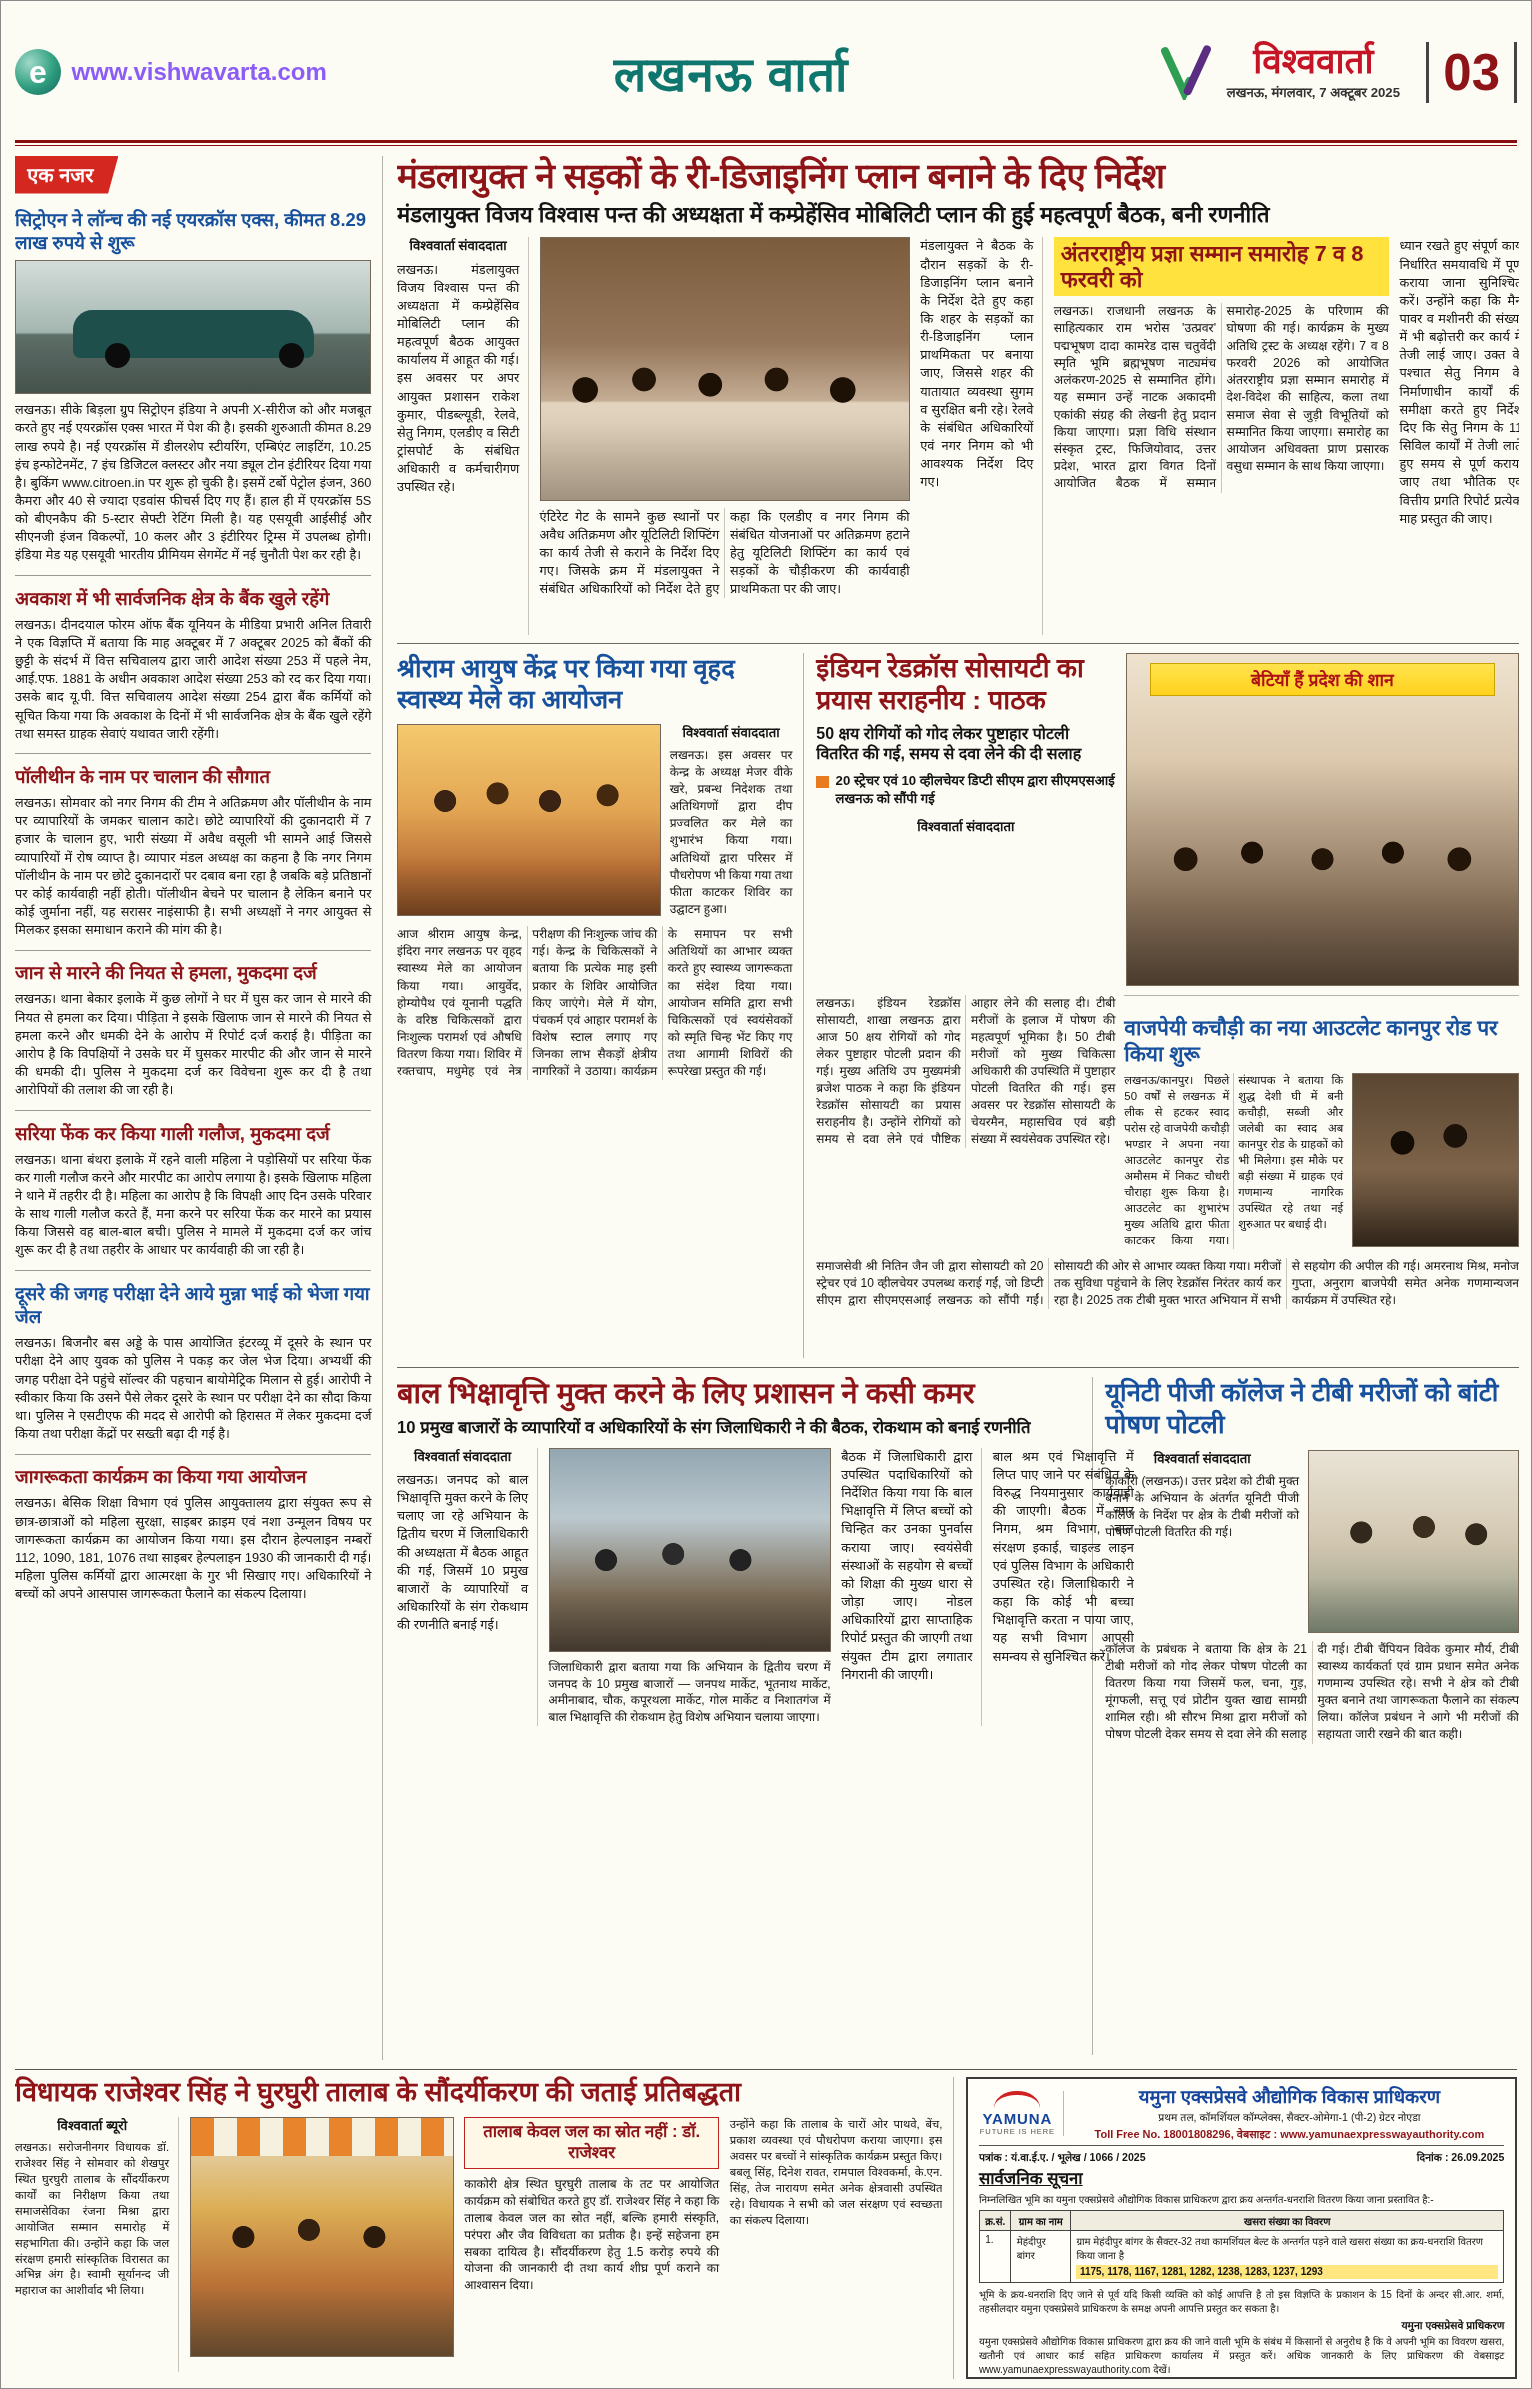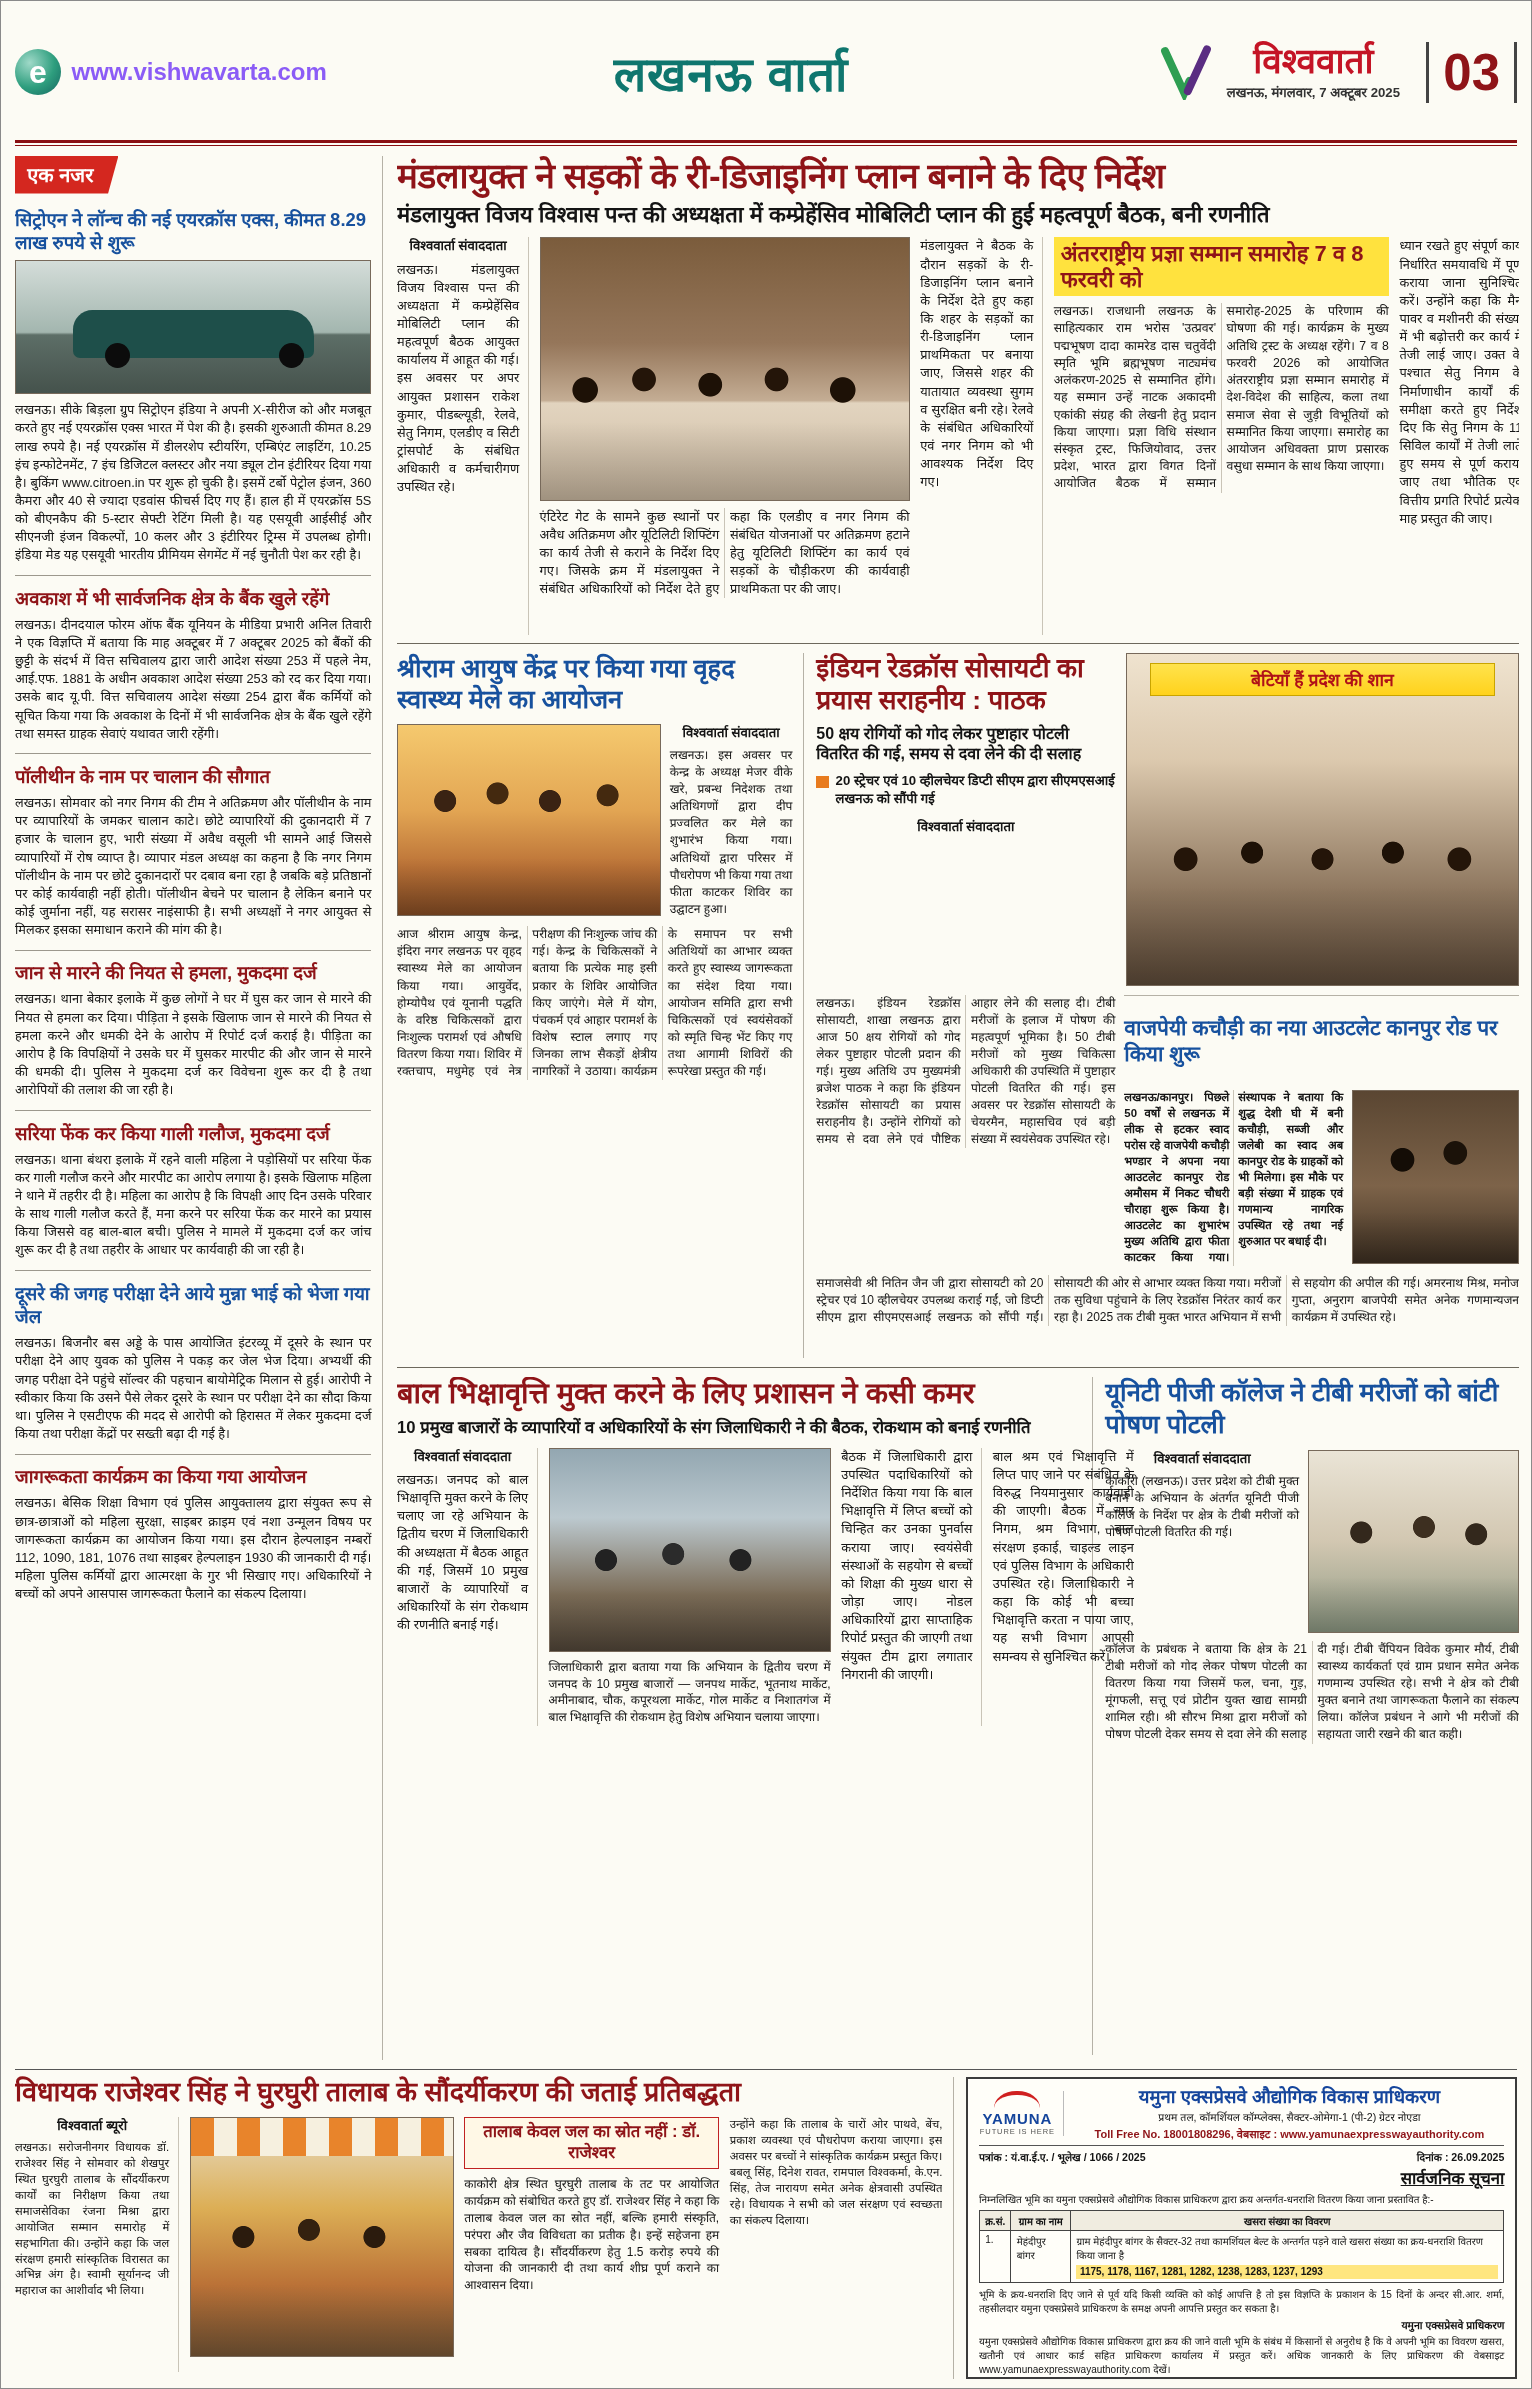--- a/index.html
+++ b/index.html
@@ -120,21 +120,21 @@
   .rc-left{width:299px;flex:none;}
   .rc-h{margin:0;color:#8f1418;font-size:26.4px;font-weight:bold;line-height:1.2;}
   .rc-sub{font-size:16px;font-weight:bold;margin:7px 0;line-height:1.3;}
   .bullet{display:flex;gap:7px;font-weight:bold;font-size:13.2px;line-height:1.35;margin-top:5.3px;}
   .bullet::before{content:'';width:12.3px;height:12.3px;background:#e87b1e;margin-top:3.5px;flex:none;}
   .rc-bottom{display:flex;gap:9px;margin-top:8.8px;align-items:flex-start;}
   .rc-colwrap{width:299px;flex:none;}
   .rc-cols{columns:2;column-gap:10.6px;column-rule:0.9px solid #c9c4b7;font-size:12px;line-height:1.42;text-align:justify;}
   .kachori{flex:1;min-width:0;border-top:0.9px solid #b5b1a6;padding-top:19px;}
   .ka-h{margin:0;color:#17519e;font-size:21px;font-weight:bold;line-height:1.22;}
-  .ka-row{display:flex;gap:8.8px;margin-top:24px;font-weight:bold;}
+  .ka-row{display:flex;gap:8.8px;margin-top:7px;}
   .ka-body{flex:1;columns:2;column-gap:8.8px;column-rule:0.9px solid #c9c4b7;font-size:11.4px;line-height:1.4;text-align:justify;}
   .rc-morewrap{margin-top:8.8px;font-size:12px;line-height:1.42;text-align:justify;columns:3;
                column-gap:10.6px;column-rule:0.9px solid #c9c4b7;}
   .botrow{display:flex;gap:12.3px;height:678px;margin-top:8.8px;overflow:hidden;}
   .bal{width:696px;flex:none;border-right:0.9px solid #b5b1a6;padding-right:10.6px;}
   .bal-h{margin:0;color:#8f1418;font-size:29px;font-weight:bold;line-height:1.15;}
   .bal-sub{font-size:16.7px;font-weight:bold;margin:7px 0 8.8px;line-height:1.3;}
   .bal-row{display:flex;gap:10.6px;}
   .bal-pblock{width:282px;flex:none;}
   .smalltext{font-size:12px;line-height:1.4;text-align:justify;margin:7px 0 0;}
@@ -164,21 +164,21 @@
   .ye-arc{width:46px;height:17.6px;margin:0 auto 1.8px;border-top:4.4px solid #d02020;
           border-radius:50% 50% 0 0 / 100% 100% 0 0;}
   .ye-logo-text{font-size:15px;font-weight:bold;color:#15459c;letter-spacing:0.9px;}
   .ye-logo-sub{font-size:7.5px;color:#555;letter-spacing:0.9px;}
   .ye-headr{flex:1;text-align:center;}
   .ye-title{color:#15459c;font-weight:bold;font-size:18.5px;line-height:1.15;}
   .ye-addr{font-size:10.6px;margin-top:2.6px;}
   .ye-toll{font-size:11px;font-weight:bold;margin-top:1.8px;color:#8f1418;}
   .ye-refrow{display:flex;justify-content:space-between;font-size:10.6px;font-weight:bold;margin-top:4.4px;
              border-top:1.3px solid #555;padding-top:3.5px;}
-  .ye-notice{text-align:right;font-weight:bold;font-size:16.7px;margin:2.6px 0;text-decoration:underline;}
+  .ye-notice{text-align:left;font-weight:bold;font-size:16.7px;margin:2.6px 0;text-decoration:underline;}
   .ye-intro{font-size:10px;text-align:justify;margin:0;}
   .ye-table{width:100%;border-collapse:collapse;margin:4.4px 0;}
   .ye-table th,.ye-table td{border:0.9px solid #444;padding:2.6px 5.3px;font-size:10px;vertical-align:top;text-align:left;}
   .ye-table th{text-align:center;background:#f0ece0;}
   .khasra{display:block;margin-top:2.6px;background:#ffe680;font-weight:bold;padding:1.8px 3.5px;}
   .ye-para{font-size:10px;text-align:justify;margin:2.6px 0 0;}
   .ye-sign{text-align:right;font-weight:bold;font-size:10.6px;margin-top:2.6px;}
 </style>
 </head>
 <body>

